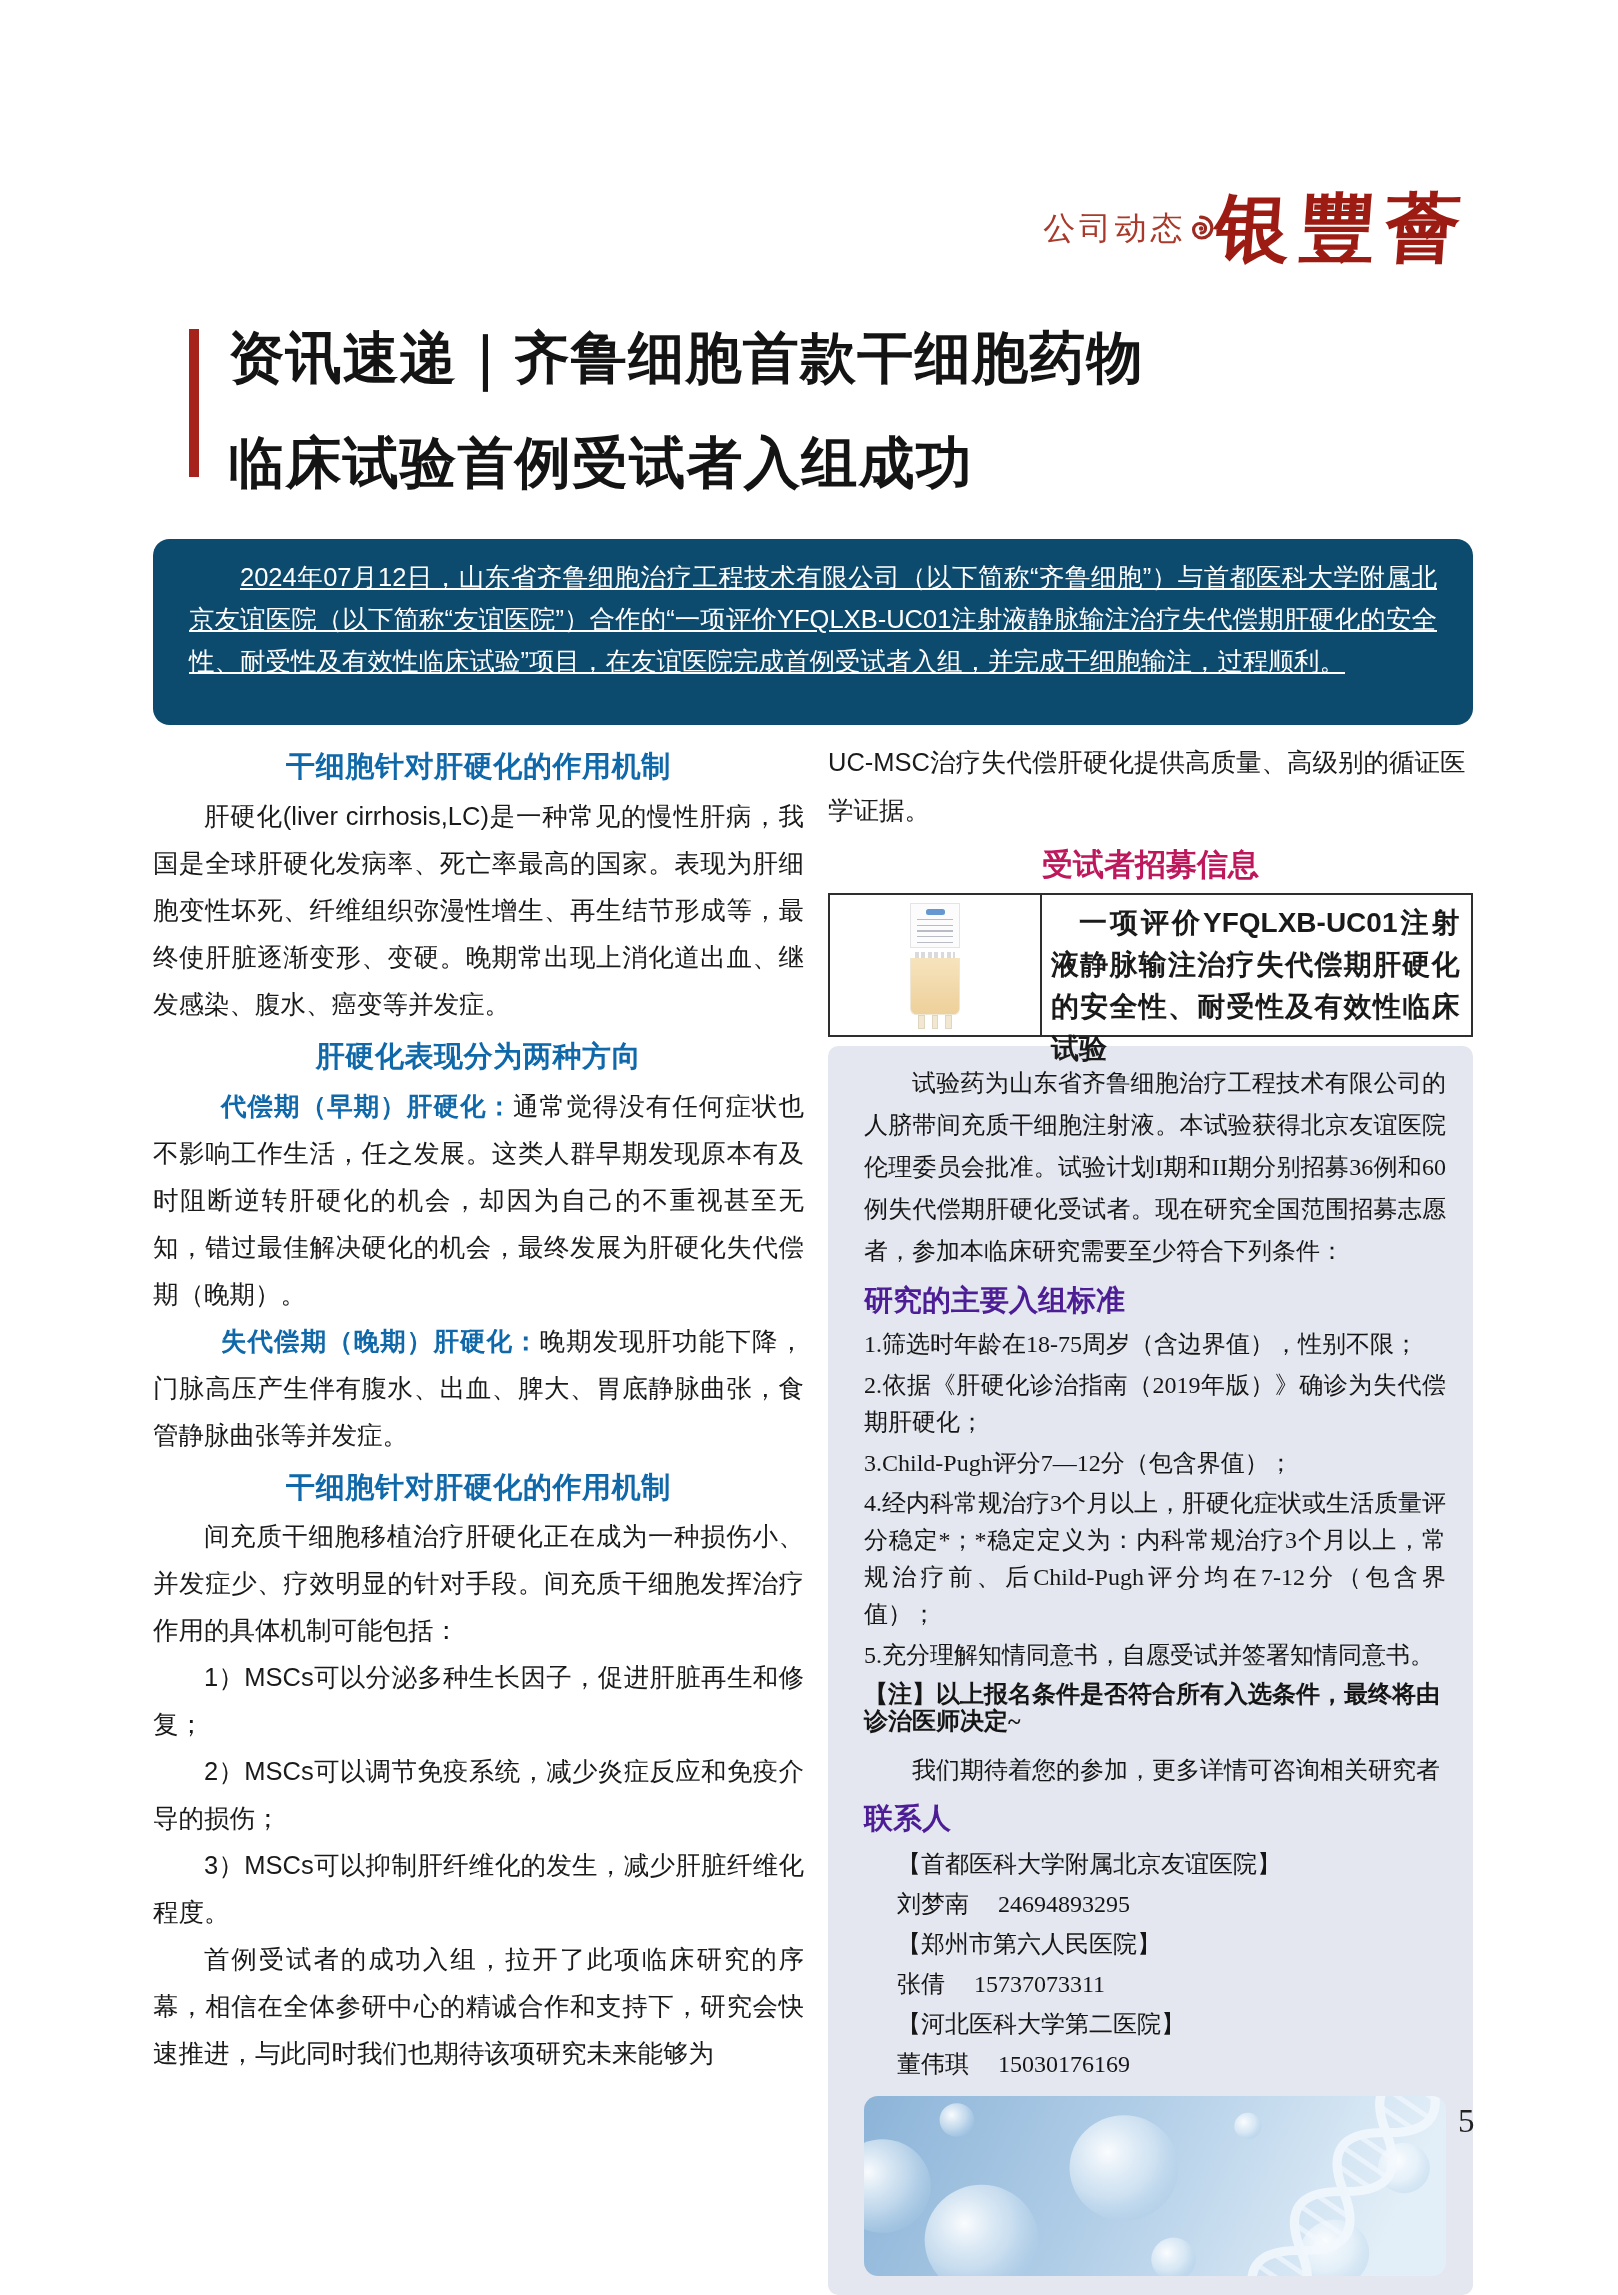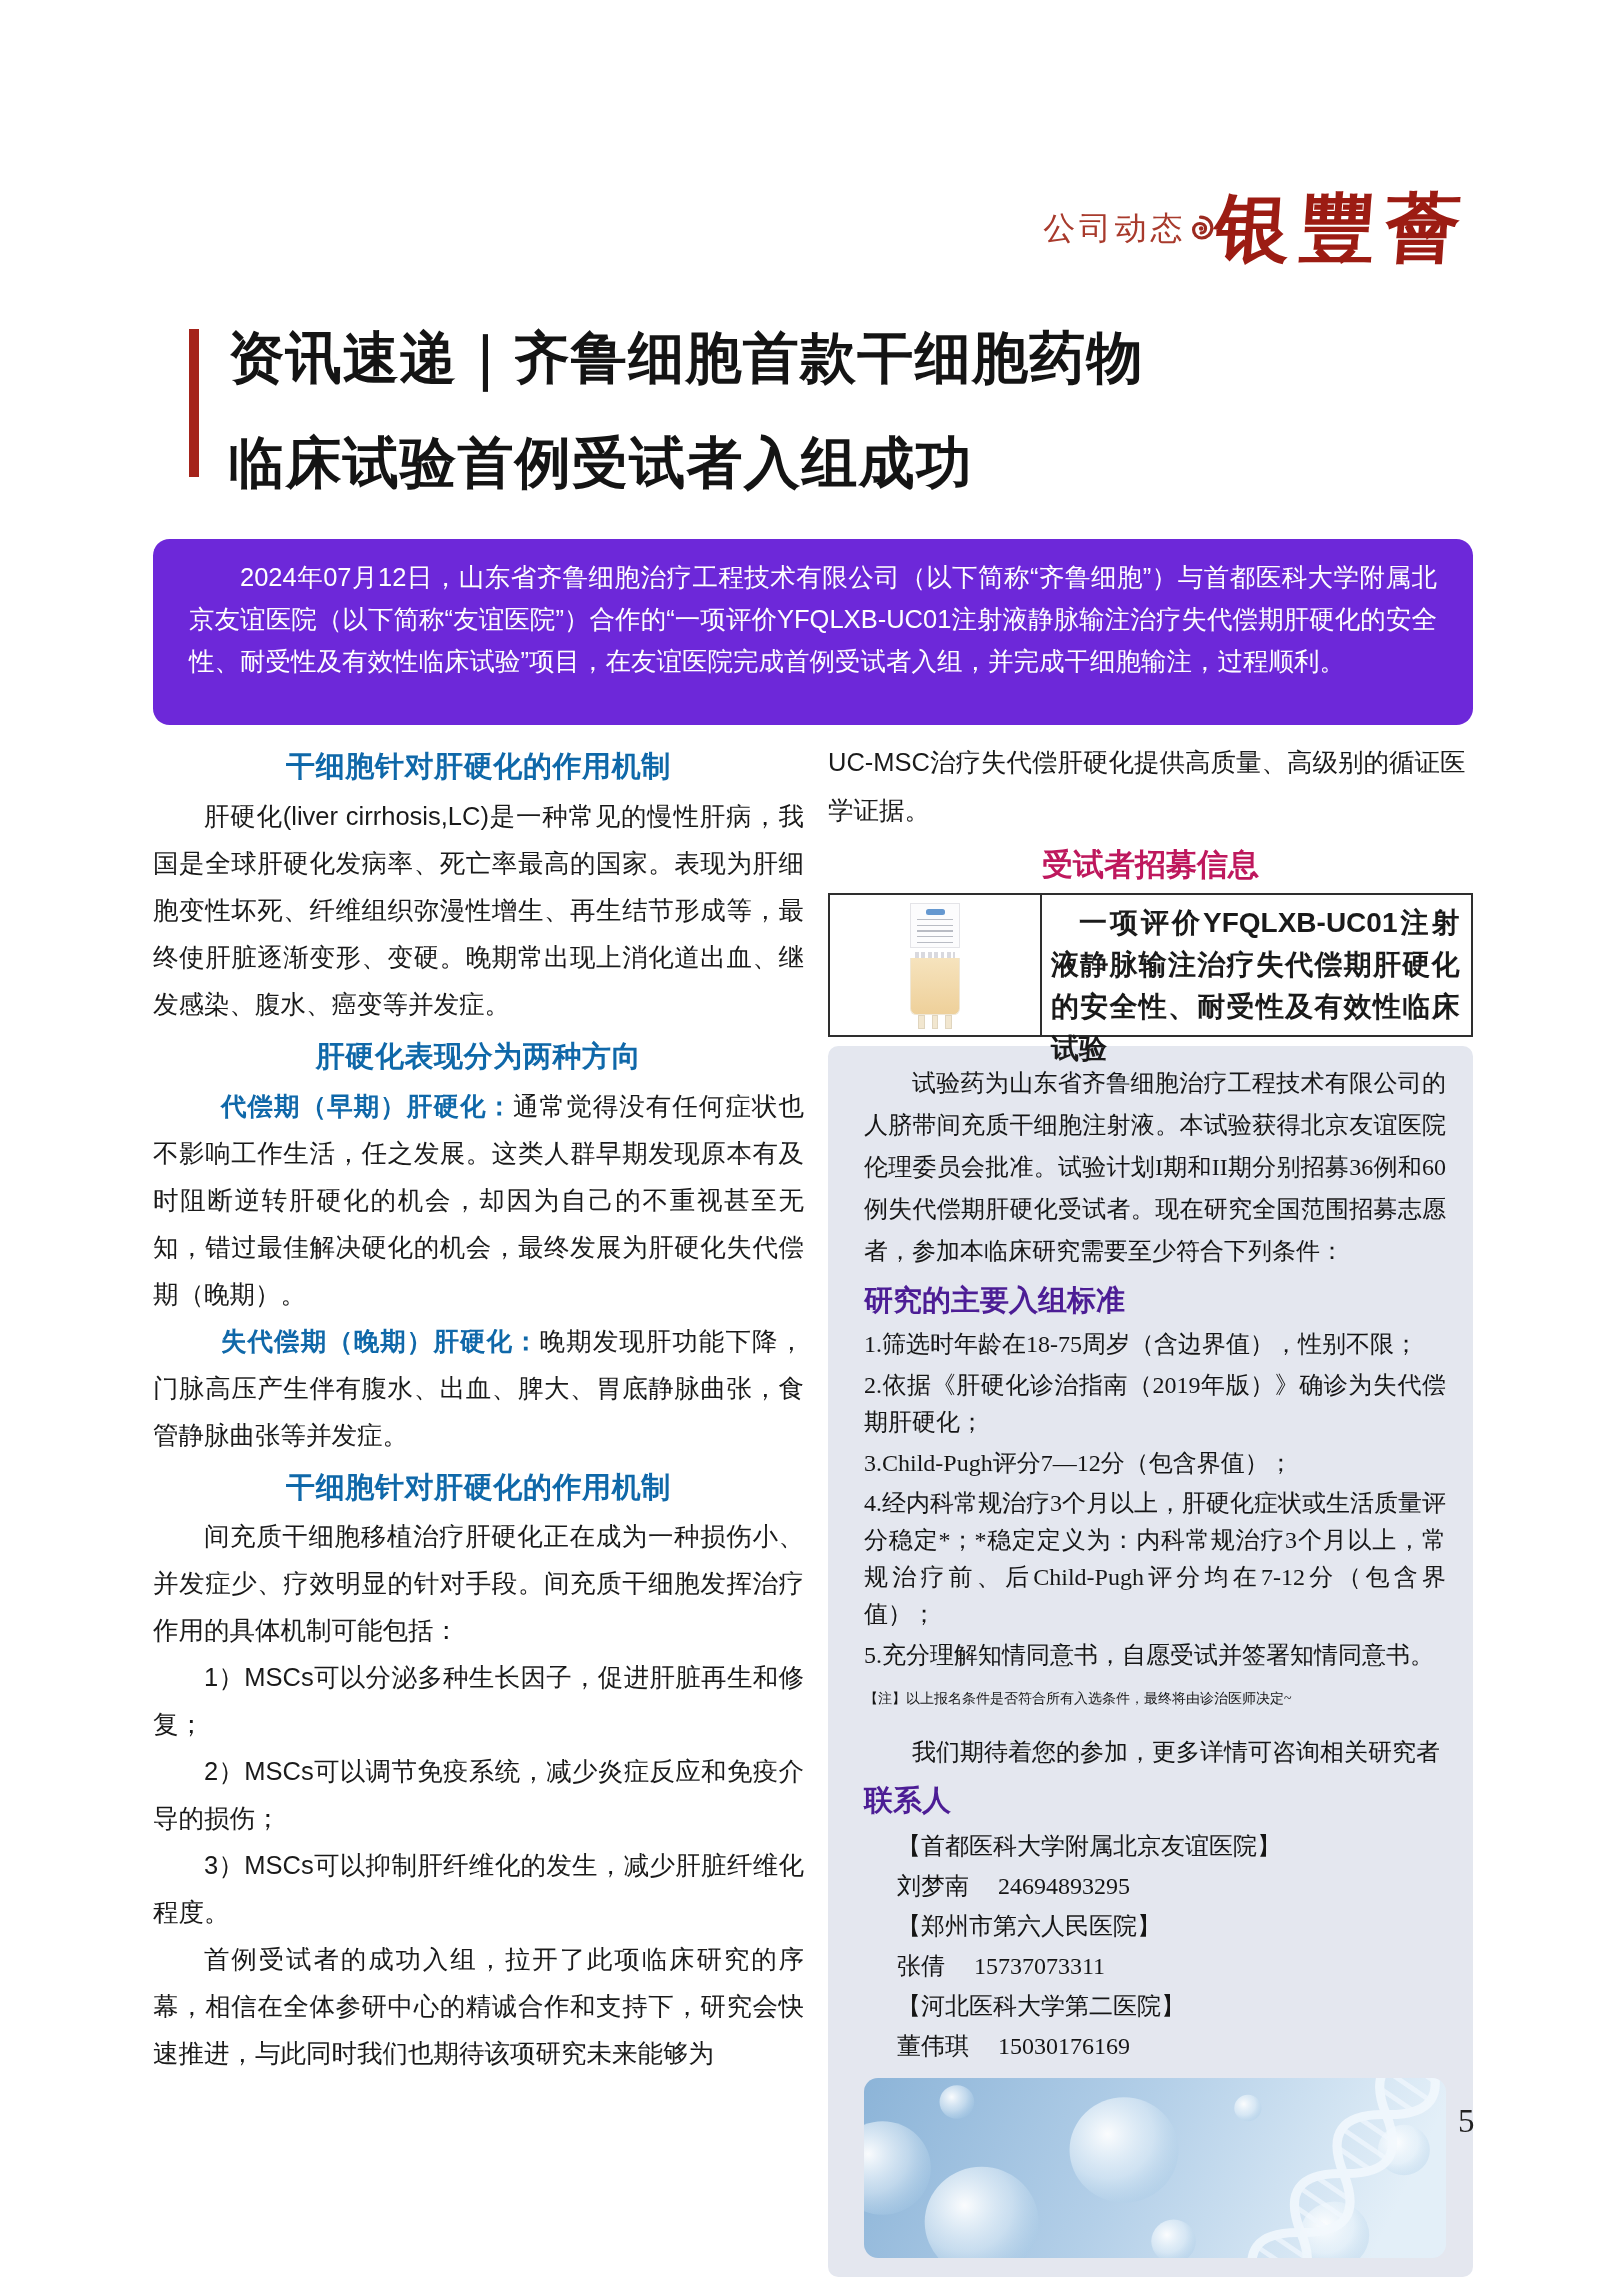--- a/index.html
+++ b/index.html
@@ -19,22 +19,23 @@
   }
 
   
   .title-block { position:absolute; left:153px; top:305px; display:flex;padding-left:36px; }
   .title-bar { width:10.2px; height:148px; background:#a5231b; margin-top:24px; flex:none; }
   .title-text { margin-left:29px; font-size:56px; font-weight:900; line-height:105px; color:#141414; letter-spacing:1.3px; }
 
   
   .intro {
     position:absolute; left:153px; top:539px; width:1320px; height:186px;
-    background:#6d28d9; border-radius:16.6px; color:#ffffff; overflow:hidden;
+    background:#0c4a6e; border-radius:16.6px; color:#ffffff; overflow:hidden;
     padding:16.6px 36px 0 36px;
+    text-decoration:underline;
   }
   .intro p { font-size:25.5px; line-height:42px; text-indent:2em; text-align:justify; }
 
   
   .col-left  { position:absolute; left:153px;  top:738px; width:651px; font-size:25.5px; line-height:47px; }
   .col-right { position:absolute; left:828px; top:738px; width:645px; font-size:25.5px; line-height:48px; }
 
   .col-heading {
     font-size:29px; font-weight:900; color:#0f68a9; text-align:center;
     line-height:37px; margin:10.2px 0 7.6px 0; letter-spacing:0.6px;
@@ -66,21 +67,21 @@
     margin-top:9px; background:#e4e7ef; border-radius:10.2px;
     padding:16.6px 27px 19px 36px;
     font-family:"Liberation Serif", serif; font-size:24px; color:#151515;
   }
   .gray-panel .panel-p1 { line-height:42px; text-indent:2em; text-align:justify; }
   .panel-heading {
     font-family:"Liberation Sans", sans-serif; font-size:29px; font-weight:900; color:#4c1d95;
     line-height:36px; margin:10.2px 0 7.6px 0;
   }
   .criteria-item { line-height:37px; text-align:justify; margin-bottom:3.8px; }
-  .panel-note { font-weight:400; font-size:14px; line-height:36px; margin-top:6.4px; }
+  .panel-note { font-weight:700; font-size:24px; line-height:27px; margin-top:6.4px; }
   .panel-p2 { line-height:40px; text-indent:2em; margin-top:15.3px; }
   .contact-group { margin-left:33px; line-height:40px; }
   .contact-org { }
   .contact-person .phone { margin-left:29px; }
 
   .footer-photo {
     margin-top:12.7px; width:100%; height:180px; border-radius:14px; overflow:hidden; display:block;
   }
   .footer-photo svg { width:100%; height:100%; display:block; }
 

